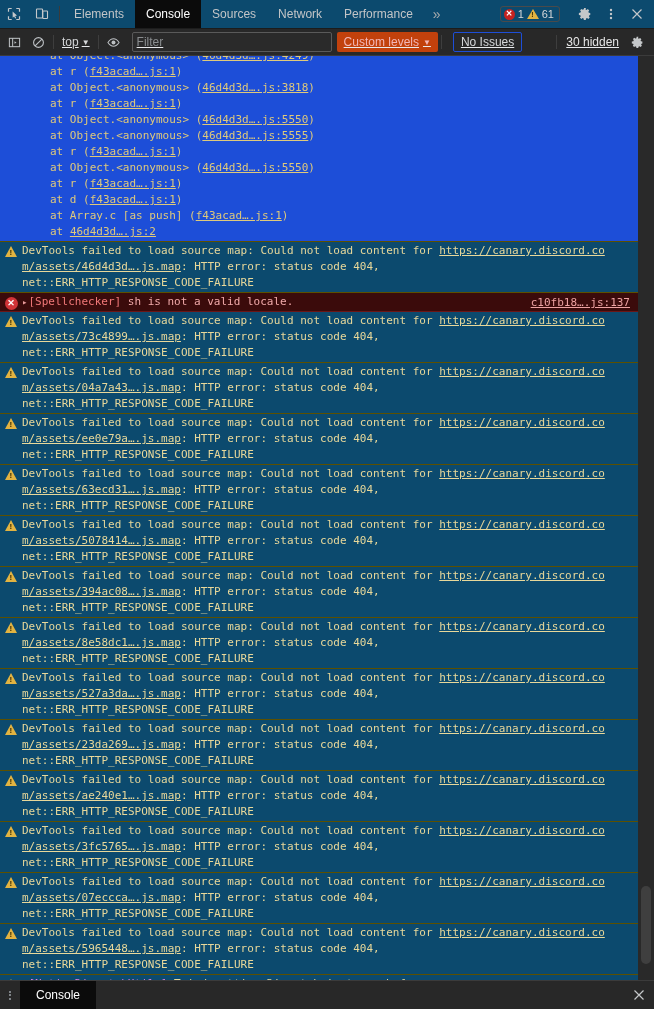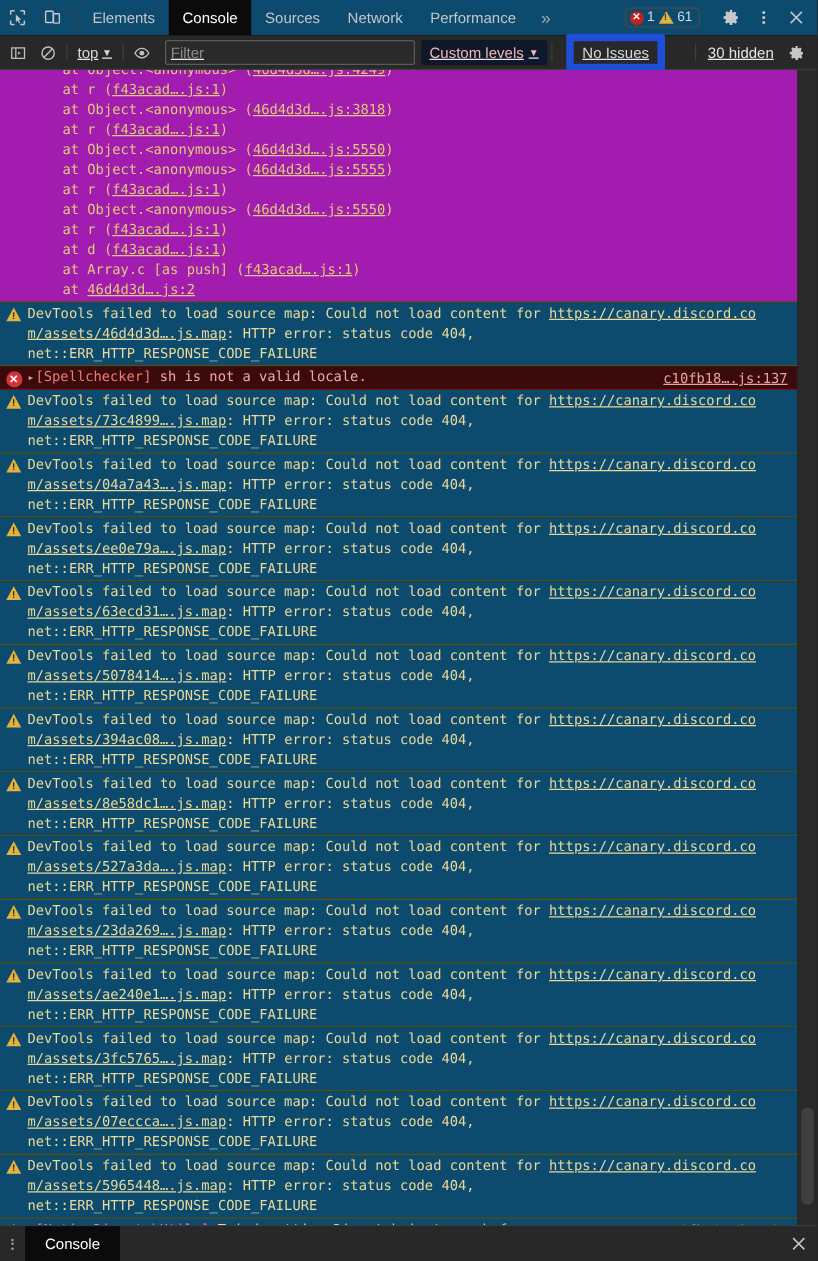--- a/index.html
+++ b/index.html
@@ -77,47 +77,47 @@
   }
   .caret { font-size: 8px; color: #d4d6d8; }
   .filter-input {
     flex: 0 0 auto; width: 190px; height: 18px;
     background: #2a2a2a; border: 1px solid #5a5a5a; border-radius: 2px;
     margin: 0 5px 0 6px; padding: 0 4px;
     display: flex; align-items: center;
     font-size: 12px; color: #8a8d8f; text-align: center;
   }
   .levels-select {
-    background: #0f172a; color: #f3b6b6;
+    background: #c2410c; color: #f3b6b6;
     height: 20px; display: flex; align-items: center; gap: 4px;
     padding: 0 7px; font-size: 12px; border-radius: 2px;
   }
   .levels-select .caret { color: #f3b6b6; }
   .issues-btn {
-    border: 6px solid #1d4ed8; border-radius: 2px;
+    border: 1px solid #1d4ed8; border-radius: 2px;
     height: 18px; display: flex; align-items: center;
     padding: 0 7px; font-size: 12px; color: #d4d6d8;
     margin-left: 8px;
   }
   .fb-right { margin-left: auto; display: flex; align-items: center; gap: 2px; padding-right: 3px; }
   .hidden-count { font-size: 12px; color: #e5e5e5; padding: 0 4px; }
 
   
   .console-body {
     flex: 1; position: relative; overflow: hidden;
     background: #242424;
     font-family: "DejaVu Sans Mono", monospace;
     font-size: 11px;
   }
   .msg-scroll { position: absolute; inset: 0 16px 0 0; overflow: hidden; }
   .gutter { position: absolute; top: 0; right: 0; width: 16px; bottom: 0; background: #292929; }
   .gutter .thumb { position: absolute; left: 3px; width: 10px; background: #3f3f3f; border-radius: 5px; }
 
   .stack {
-    background: #a21caf;
+    background: #1d4ed8;
     border-bottom: 1px solid #5c5000;
     padding: 0 0 1px 0;
     color: #e0c974;
     margin-top: -8px;
   }
   .stack .ln {
     height: 16px; line-height: 16px;
     padding-left: 50px; white-space: pre;
     font-size: 11px; color: #dfc97b;
   }

